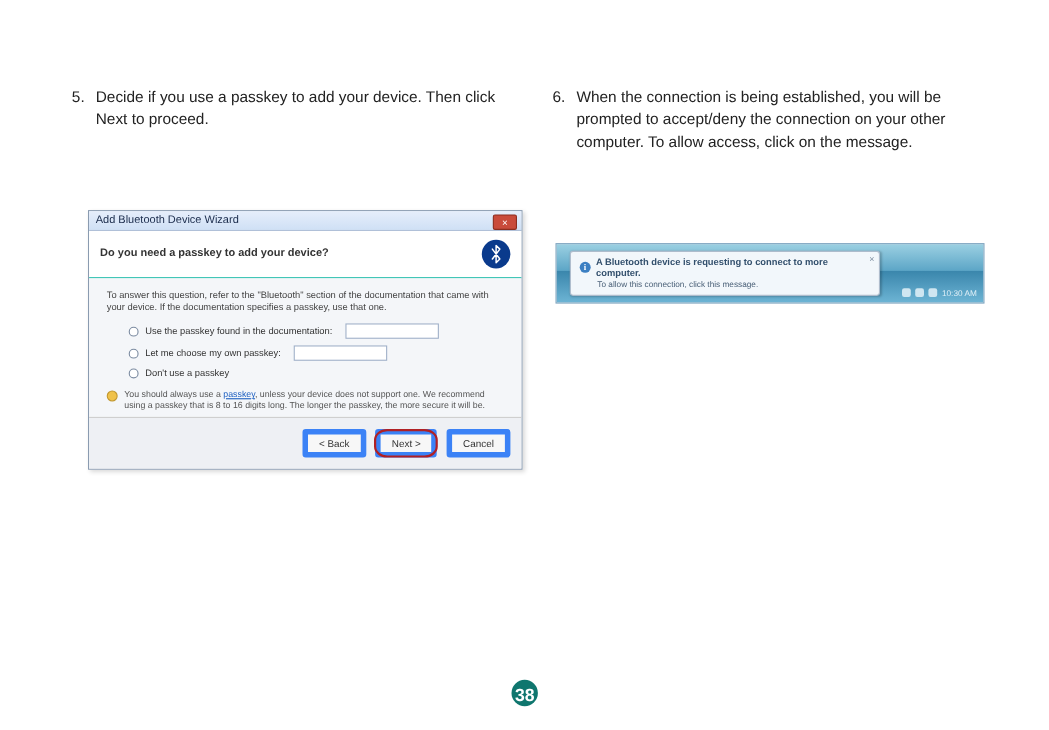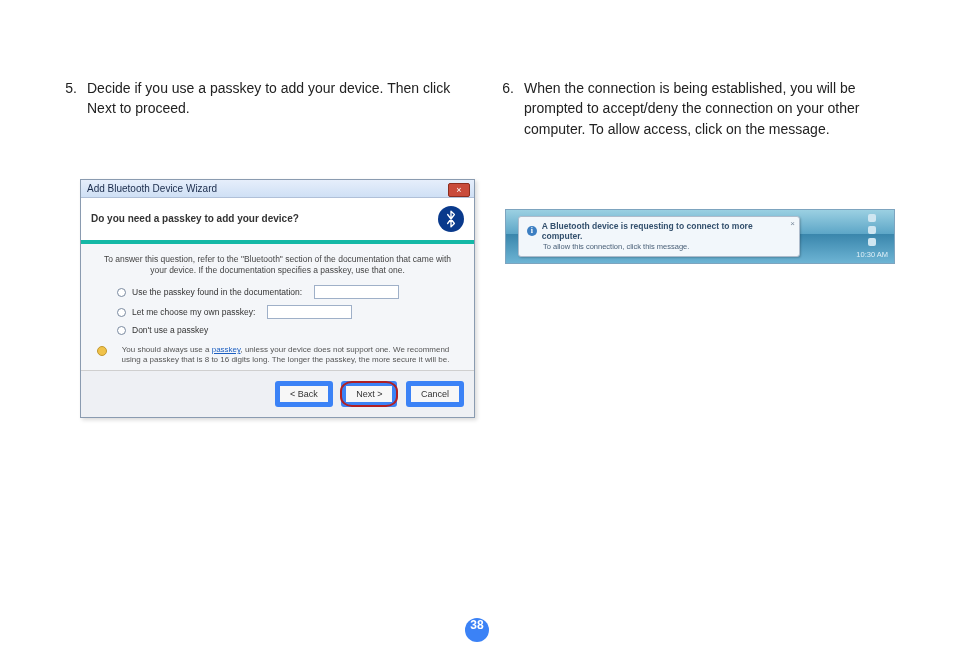--- a/index.html
+++ b/index.html
@@ -35,21 +35,21 @@
   }
   .step {
     display: flex;
     gap: 10px;
   }
   .step-num { width: 22px; text-align: right; }
   .step-text { flex: 1; }
   .figure-row {
     display: flex;
     gap: 30px;
-    margin-top: 40px;
+    margin-top: 52px;
     align-items: flex-start;
   }
   .wizard {
     width: 395px;
     border: 1px solid #8a9bb0;
     background: #f4f7fb;
     font-size: 9px;
     color: #333;
     margin-left: 25px;
     box-shadow: 2px 2px 4px rgba(0,0,0,0.15);
@@ -70,37 +70,36 @@
     border: 1px solid #8c2d1f;
     color: #fff;
     font-size: 9px;
     text-align: center;
     line-height: 12px;
     border-radius: 2px;
   }
   .wiz-head {
     background: #ffffff;
     padding: 8px 10px;
-    border-bottom: 4px solid #14b8a6;
+    border-bottom: 1px solid #14b8a6;
     display: flex;
     align-items: center;
     gap: 8px;
   }
   .wiz-head-text { font-weight: bold; font-size: 10px; flex: 1; }
   .bt-icon {
     width: 26px; height: 26px;
     background: #0a3a8c;
     border-radius: 50%;
     display: flex; align-items: center; justify-content: center;
   }
   .bt-icon svg { width: 14px; height: 18px; }
   .wiz-body {
     background: #f4f6f9;
     padding: 10px 16px 6px 16px;
-    text-align: center;
   }
   .wiz-info { font-size: 8.5px; color: #444; margin-bottom: 10px; line-height: 1.25; }
   .wiz-opts { padding-left: 20px; }
   .wiz-opt { display: flex; align-items: center; gap: 6px; margin: 6px 0; font-size: 8.5px; }
   .radio {
     width: 9px; height: 9px; border: 1px solid #7a8aa0; border-radius: 50%;
     background: #fff; display: inline-flex; align-items: center; justify-content: center;
   }
   .radio.sel::after { content: ""; width: 5px; height: 5px; border-radius: 50%; background: #2b62c5; }
   .opt-field {
@@ -171,35 +170,35 @@
   .balloon-close {
     position: absolute; right: 4px; top: 2px; font-size: 8px; color: #7a8a9c;
   }
   .balloon-sub { margin-left: 16px; font-size: 7.5px; color: #4b6178; margin-top: 1px; }
   .info-ico {
     width: 10px; height: 10px; border-radius: 50%; background: #3c7fc2; color: #fff;
     font-size: 8px; display: flex; align-items: center; justify-content: center; font-family: Georgia, serif;
   }
   .tray {
     position: absolute; right: 6px; bottom: 4px; font-size: 7.5px; color: #dfeff7;
-    display: flex; align-items: center; gap: 4px; flex-direction: column;
+    display: flex; align-items: center; gap: 4px;
   }
   .tray-ico { width: 8px; height: 8px; background: #cfe6f1; border-radius: 2px; }
   .page-num {
     position: absolute;
     bottom: 22px;
     left: 50%;
     transform: translateX(-50%);
     width: 24px; height: 24px;
     border-radius: 50%;
-    background: #3b82f6;
+    background: #0f766e;
     color: #fff;
-    font-size: 12px;
+    font-size: 16px;
     font-weight: bold;
-    display: flex; align-items: flex-start; justify-content: center;
+    display: flex; align-items: flex-end; justify-content: center;
   }
 </style>
 </head>
 <body>
 
 <div class="page">
 
 
   <div class="columns">
     <div class="col">

